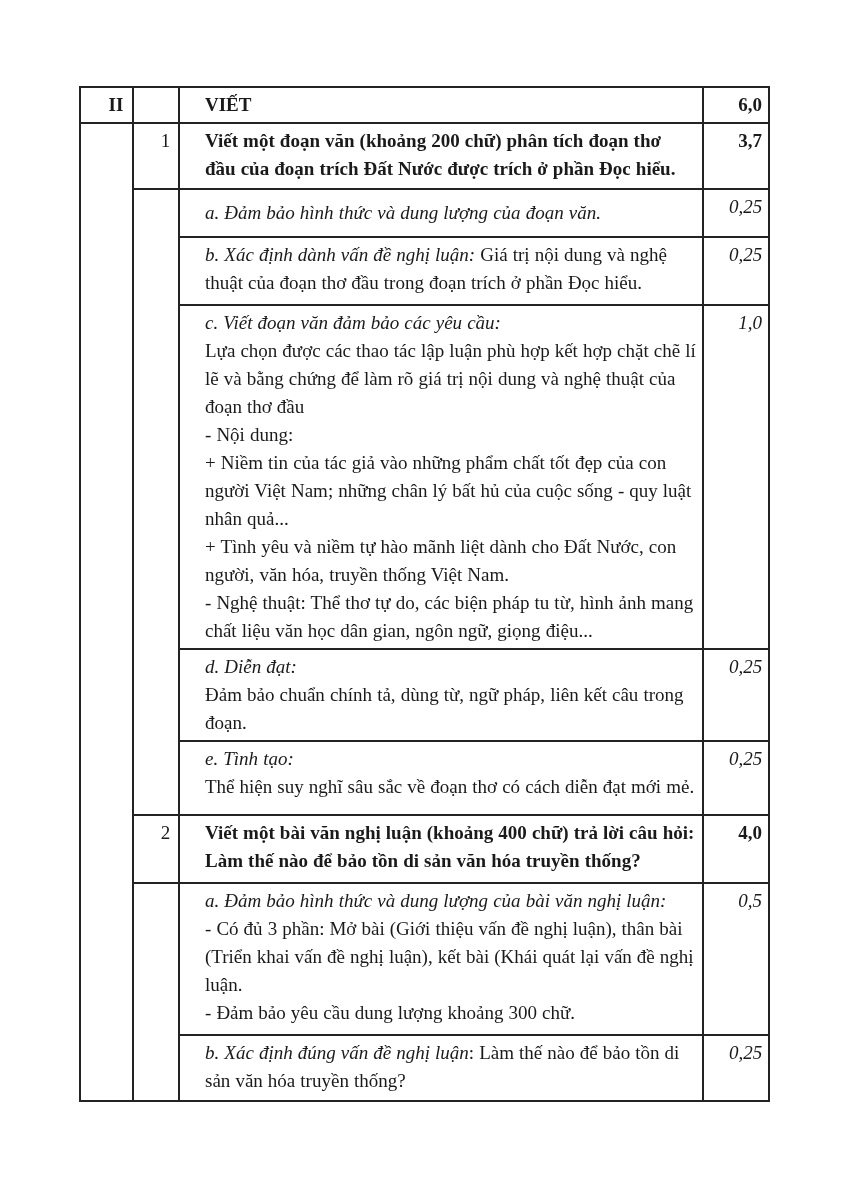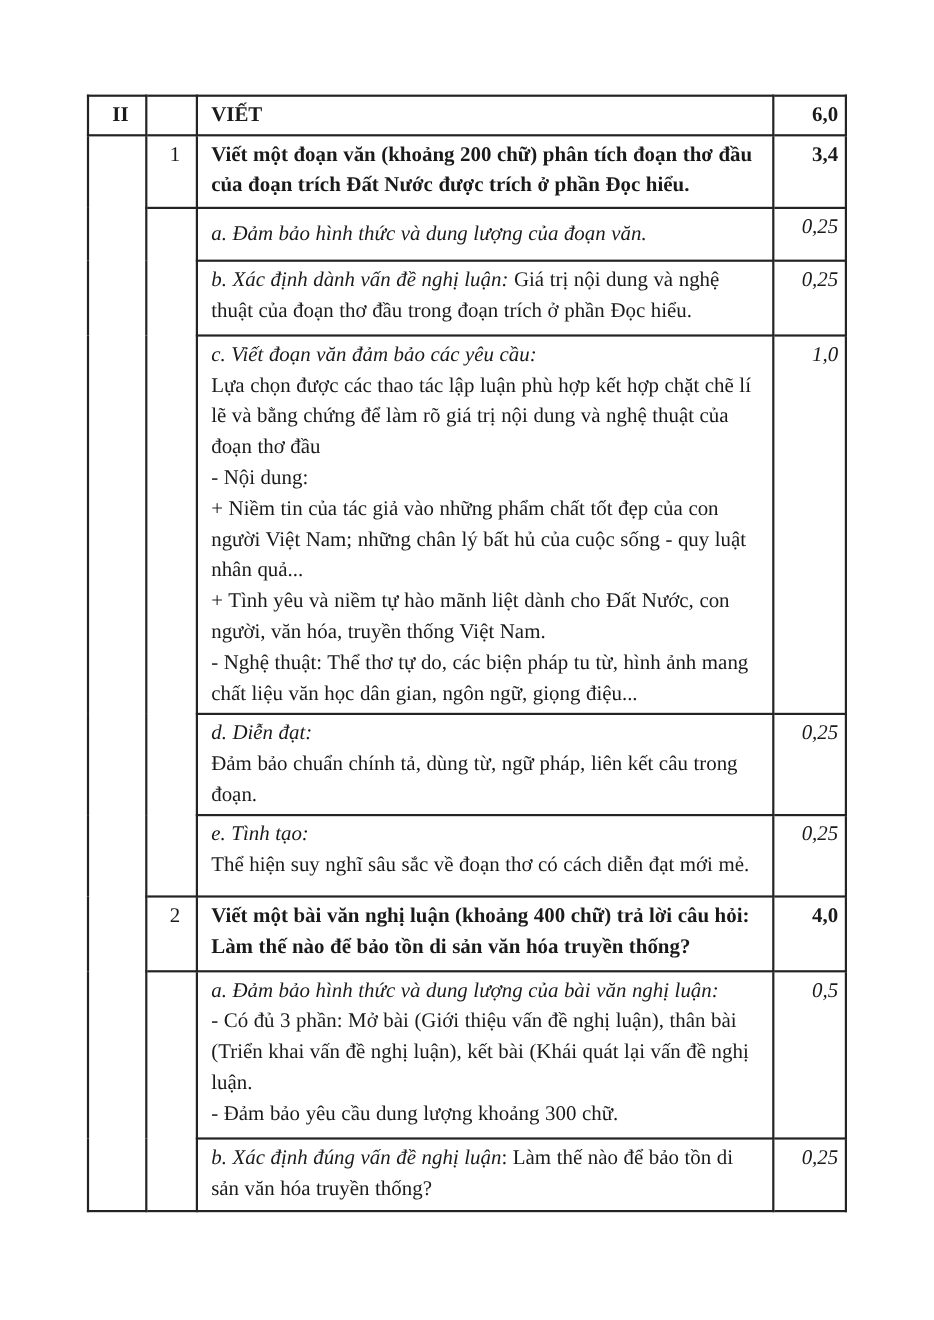--- a/index.html
+++ b/index.html
@@ -23,21 +23,21 @@
   table.rubric {
     position: absolute;
     left: 79px;
     top: 86px;
     width: 689px;
     border-collapse: collapse;
     table-layout: fixed;
   }
   table.rubric td {
     border: 2px solid #232323;
-    padding: 3px 6px 3px 12px;
+    padding: 3px 6px 3px 25px;
     font-size: 19px;
     line-height: 28px;
     vertical-align: top;
     word-spacing: 0.3px;
   }
   td.num-cell {
     text-align: center;
     vertical-align: middle;
     padding: 0;
   }
@@ -94,21 +94,21 @@
       <td class="num-cell bold-txt">II</td>
       <td class="num-cell"></td>
       <td class="sec-title">VIẾT</td>
       <td class="points-cell bold-pts">6,0</td>
     </tr>
 
     <tr class="r-t1">
       <td class="num-cell" rowspan="9"></td>
       <td class="num-cell">1</td>
       <td class="task-title">Viết một đoạn văn (khoảng 200 chữ) phân tích đoạn thơ đầu của đoạn trích Đất Nước được trích ở phần Đọc hiểu.</td>
-      <td class="points-cell bold-pts">3,4</td>
+      <td class="points-cell bold-pts">3,7</td>
     </tr>
 
     <tr class="r-a1">
       <td class="num-cell" rowspan="5"></td>
       <td class="crit-cell">
         <span class="it">a. Đảm bảo hình thức và dung lượng của đoạn văn.</span>
       </td>
       <td class="points-cell">0,25</td>
     </tr>
 

